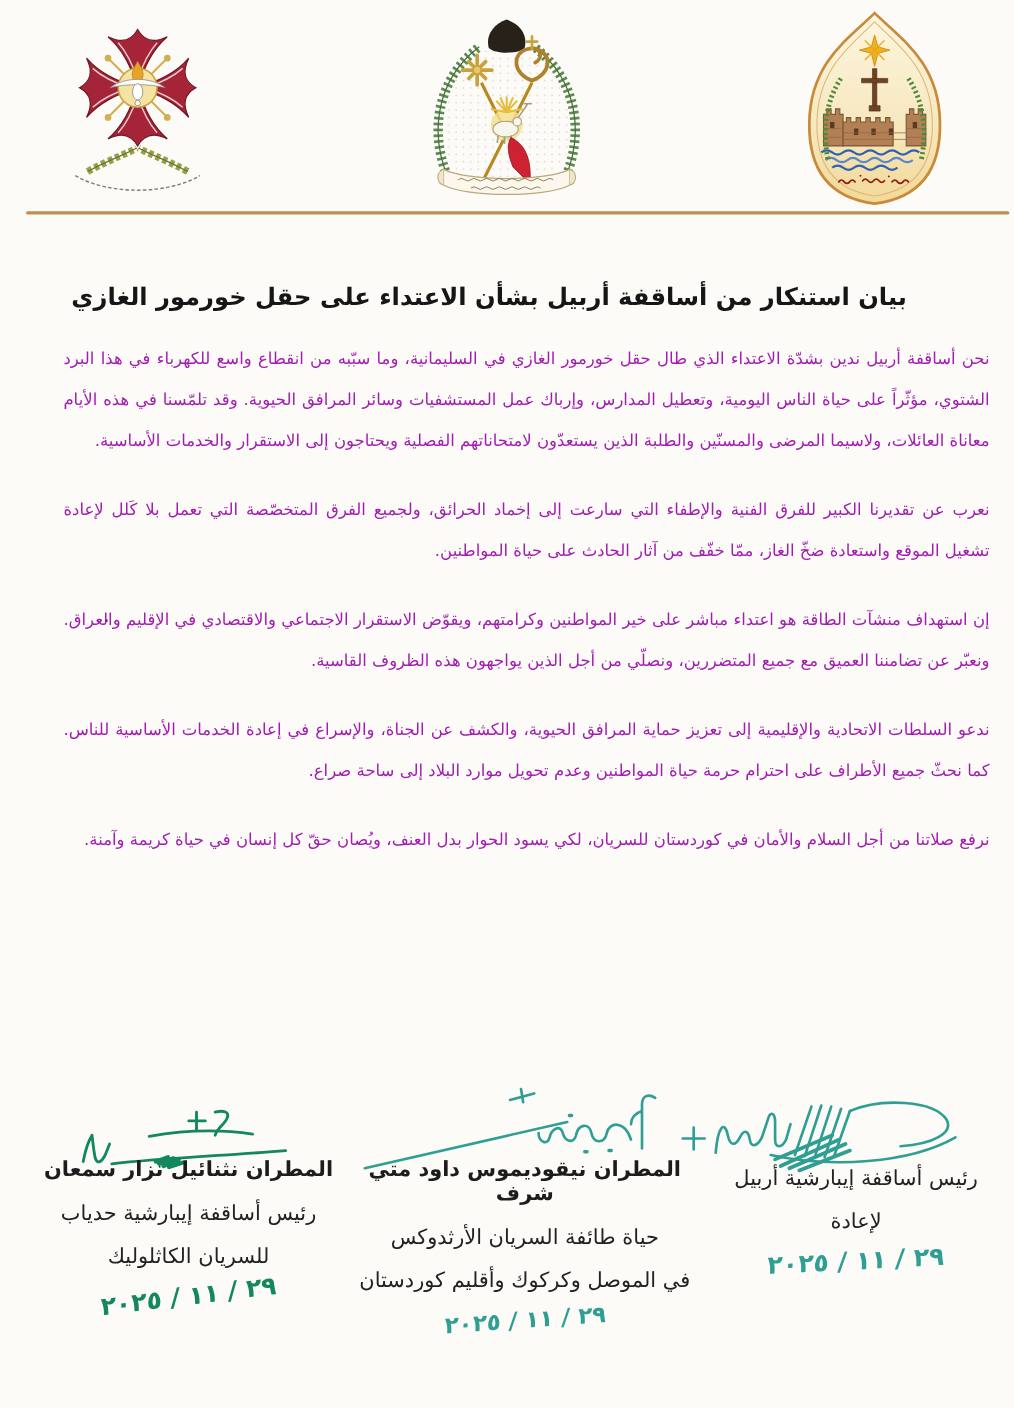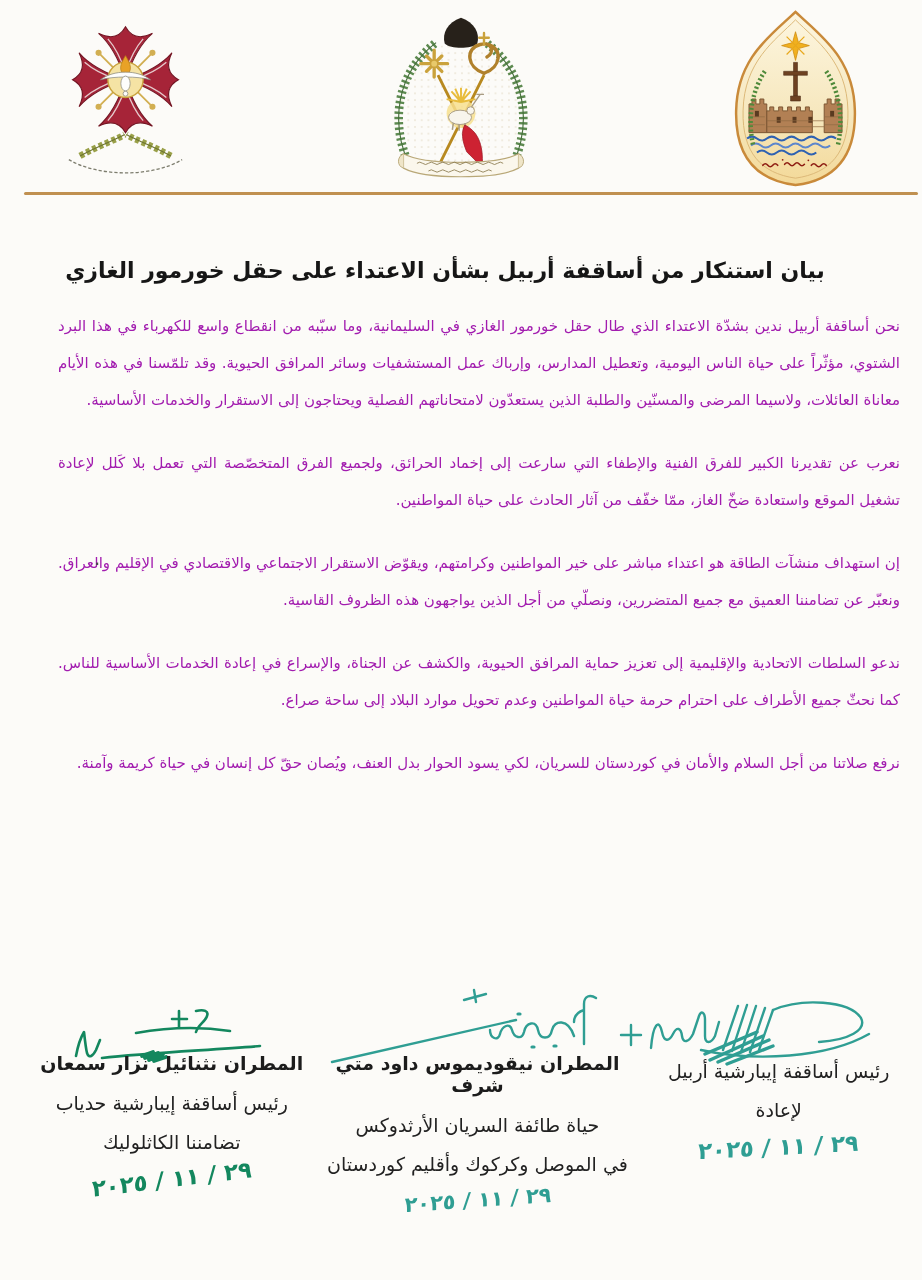--- a/index.html
+++ b/index.html
@@ -246,18 +246,18 @@
     </div>
     <div class="sig-col sig-col-2">
       <div class="sig-name">المطران نيقوديموس داود متي شرف</div>
       <div class="sig-role">حياة طائفة السريان الأرثدوكس</div>
       <div class="sig-role">في الموصل وكركوك وأقليم كوردستان</div>
       <div class="sig-date sig-date-2" style="color: rgb(47, 158, 147);">٢٩ / ١١ / ٢٠٢٥</div>
     </div>
     <div class="sig-col sig-col-3">
       <div class="sig-name">المطران نثنائيل نزار سمعان</div>
       <div class="sig-role">رئيس أساقفة إيبارشية حدياب</div>
-      <div class="sig-role">تضامننا الكاثلوليك</div>
+      <div class="sig-role">للسريان الكاثلوليك</div>
       <div class="sig-date sig-date-3" style="color: rgb(19, 135, 94);">٢٩ / ١١ / ٢٠٢٥</div>
     </div>
   </div>
 
 </div>
 
 </body></html>

